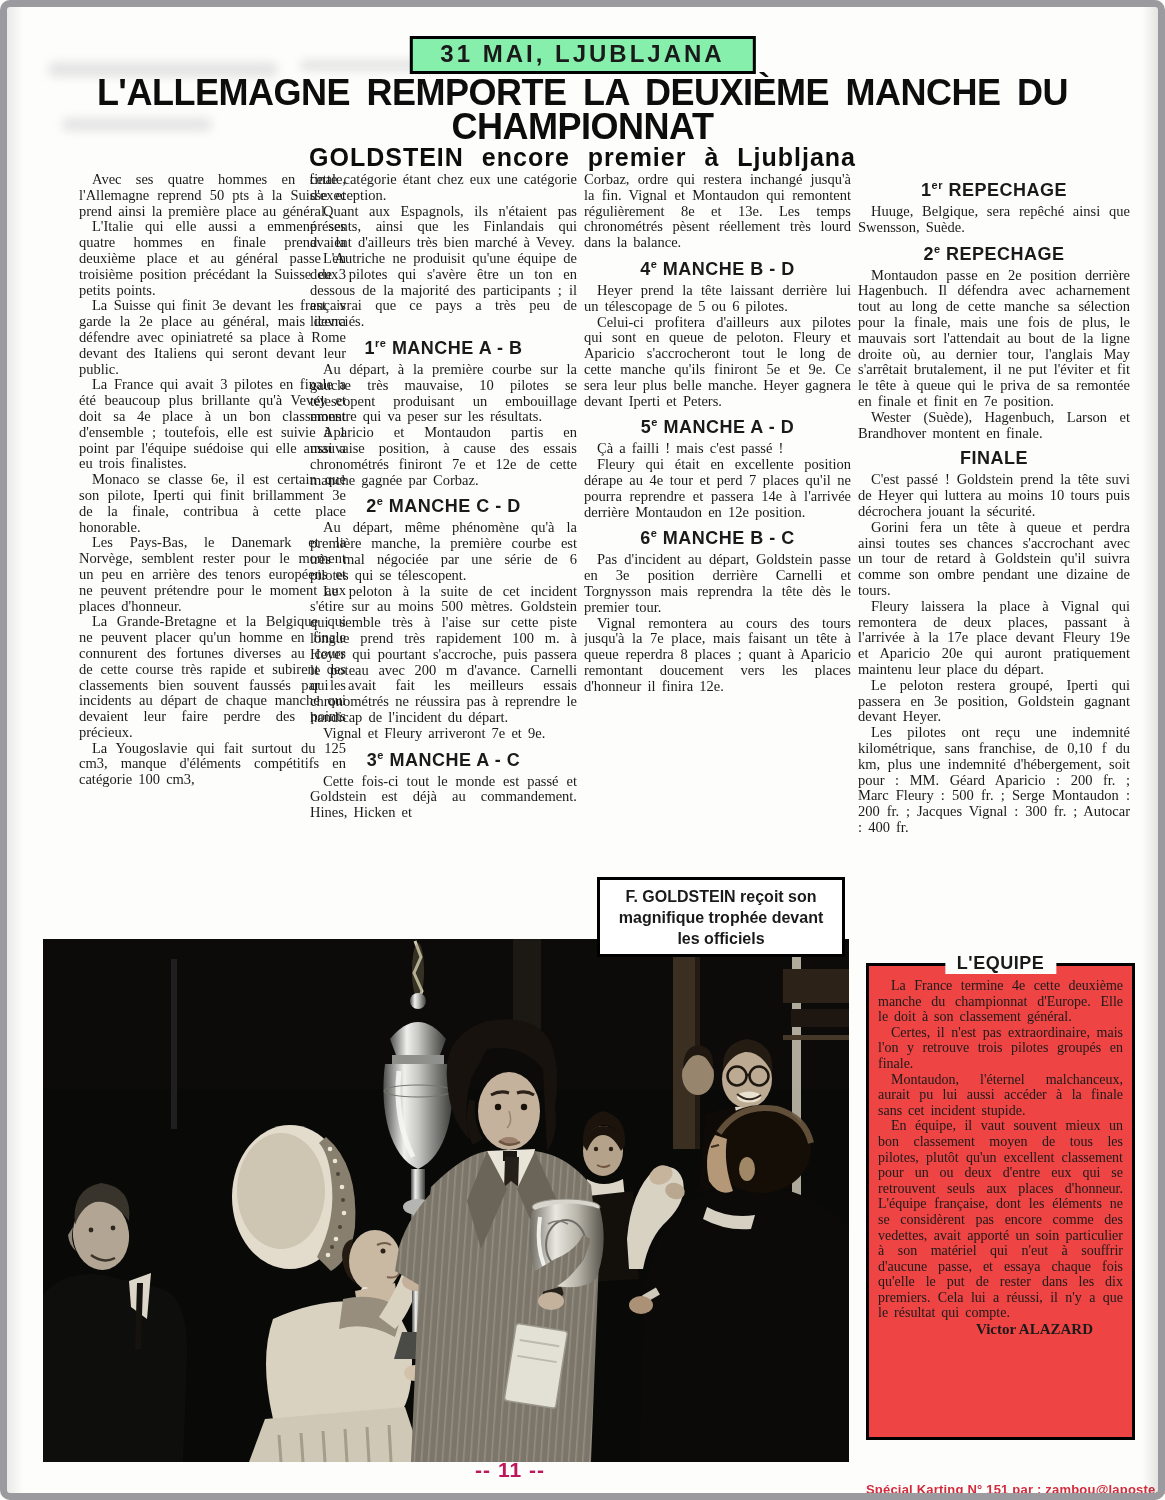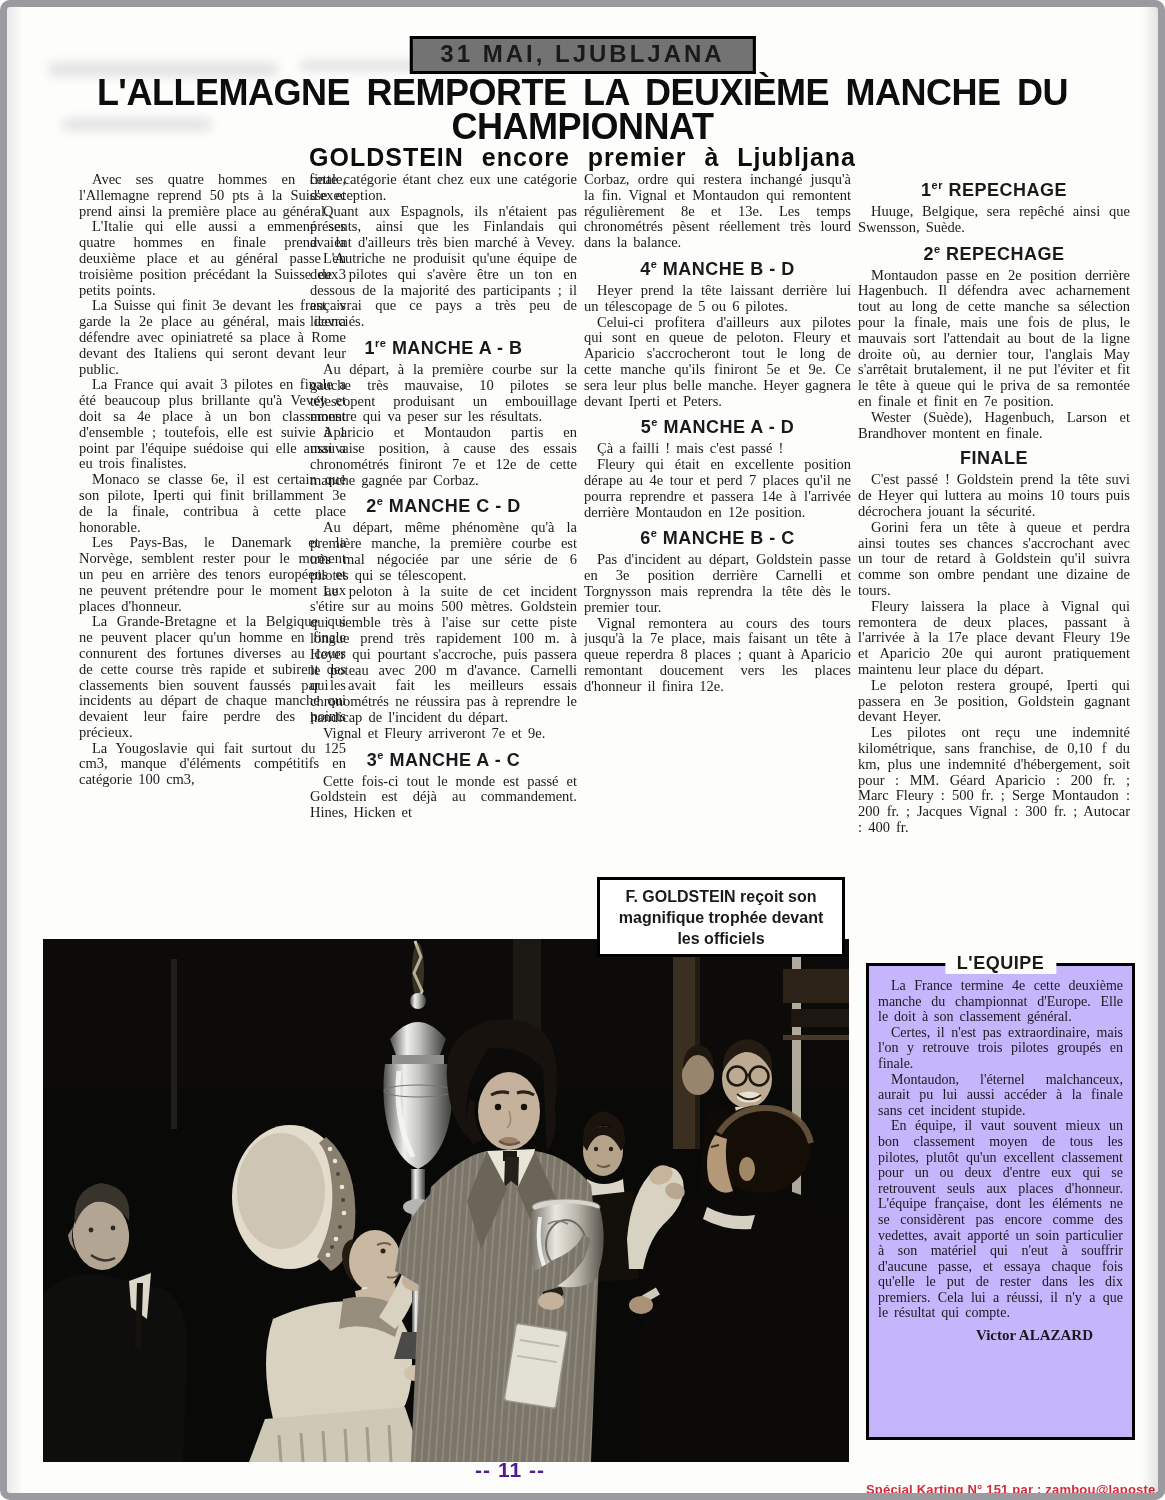--- a/index.html
+++ b/index.html
@@ -5,21 +5,21 @@
   html,body{margin:0;padding:0;background:#6e6e72;}
   .page{position:relative;width:1165px;height:1500px;background:#fdfdfc;overflow:hidden;
         font-family:"Liberation Serif", serif;color:#1a1a1a;}
   .frame{position:absolute;inset:0;border:7px solid #9b9b9f;border-radius:10px;pointer-events:none;z-index:50;}
   .edge{position:absolute;top:0;bottom:0;width:16px;z-index:40;pointer-events:none;}
   .edge.l{left:7px;background:linear-gradient(to right,rgba(0,0,0,.08),rgba(0,0,0,0));}
   .edge.r{right:7px;background:linear-gradient(to left,rgba(0,0,0,.10),rgba(0,0,0,0));}
   .ghost{position:absolute;background:#e4e4e4;filter:blur(5px);border-radius:8px;z-index:1;}
 
   .banner{position:absolute;top:36px;left:50%;transform:translateX(-50%);
-          border:3px solid #000;padding:1px 28px 3px;background:#737373;z-index:2;}
+          border:3px solid #000;padding:1px 28px 3px;background:#86efac;z-index:2;}
   .banner span{font-family:"Liberation Sans",sans-serif;font-weight:bold;font-size:24px;
           letter-spacing:3px;white-space:nowrap;}
   .headline{position:absolute;left:0;right:0;top:76px;text-align:center;z-index:2;
           font-family:"Liberation Sans",sans-serif;font-weight:bold;font-size:36px;
           line-height:34px;letter-spacing:-0.5px;word-spacing:7px;color:#0d0d0d;}
   .subheadline{position:absolute;left:0;right:0;top:143px;text-align:center;z-index:2;
           font-family:"Liberation Sans",sans-serif;font-weight:bold;font-size:25px;
           letter-spacing:1px;word-spacing:10px;color:#0d0d0d;}
 
   .col{position:absolute;top:172px;width:267px;overflow:hidden;z-index:2;}
@@ -38,26 +38,26 @@
           border:3px solid #000;background:#fff;display:flex;align-items:center;justify-content:center;
           padding:8px 10px;box-sizing:border-box;z-index:6;}
   .caption-box div{font-family:"Liberation Sans",sans-serif;font-weight:bold;font-size:16px;
           line-height:21px;text-align:center;}
 
   .photo-wrap{position:absolute;left:43px;top:939px;width:806px;height:523px;z-index:3;
           background:#0a0a09;}
   .photo-wrap svg{display:block;}
 
   .equipe-box{position:absolute;left:866px;top:963px;width:269px;height:477px;
-          border:3px solid #000;box-sizing:border-box;padding:12px 9px 4px;z-index:4;background:#c4b5fd;}
+          border:3px solid #000;box-sizing:border-box;padding:12px 9px 4px;z-index:4;background:#ef4444;}
   .equipe-title{position:absolute;top:-13px;left:50%;transform:translateX(-50%);
           background:#fdfdfc;padding:0 12px;font-family:"Liberation Sans",sans-serif;
           font-weight:bold;font-size:18px;letter-spacing:.5px;white-space:nowrap;}
   .equipe-body .body-p{font-size:14px;line-height:15.6px;}
-  .equipe-signature{margin-top:6px;text-align:right;padding-right:30px;
+  .equipe-signature{text-align:right;padding-right:30px;
           font-weight:bold;font-size:15px;}
 
   .page-number{position:absolute;left:450px;top:1458px;width:120px;text-align:center;
           font-family:"Liberation Sans",sans-serif;font-weight:bold;font-size:21px;
           letter-spacing:1px;z-index:6;color:#232276;}
   .footer-credit{position:absolute;left:866px;top:1482px;white-space:nowrap;z-index:6;
           font-family:"Liberation Sans",sans-serif;font-size:13px;font-weight:bold;
           letter-spacing:.2px;color:#d22c3c;}
 </style>
 </head>
@@ -327,21 +327,21 @@
     <div class="equipe-title">L'EQUIPE</div>
     <div class="equipe-body">
         <p class="body-p">La France termine 4e cette deuxième manche du championnat d'Europe. Elle le doit à son classement général.</p>
         <p class="body-p">Certes, il n'est pas extraordinaire, mais l'on y retrouve trois pilotes groupés en finale.</p>
         <p class="body-p">Montaudon, l'éternel malchanceux, aurait pu lui aussi accéder à la finale sans cet incident stupide.</p>
         <p class="body-p">En équipe, il vaut souvent mieux un bon classement moyen de tous les pilotes, plutôt qu'un excellent classement pour un ou deux d'entre eux qui se retrouvent seuls aux places d'honneur. L'équipe française, dont les éléments ne se considèrent pas encore comme des vedettes, avait apporté un soin particulier à son matériel qui n'eut à souffrir d'aucune passe, et essaya chaque fois qu'elle le put de rester dans les dix premiers. Cela lui a réussi, il n'y a que le résultat qui compte.</p>
       </div>
     <div class="equipe-signature">Victor ALAZARD</div>
   </div>
 
-  <div class="page-number" style="color: #4c1d95;">-- 11 --</div>
+  <div class="page-number" style="color: #be185d;">-- 11 --</div>
 
   <div class="footer-credit" style="color: rgb(210, 44, 60);">
     <span>Spécial Karting N° 151 par :  zambou@laposte.net</span>
   </div>
 
   <div class="edge l"></div>
   <div class="edge r"></div>
   <div class="frame"></div>
 </div>
 

